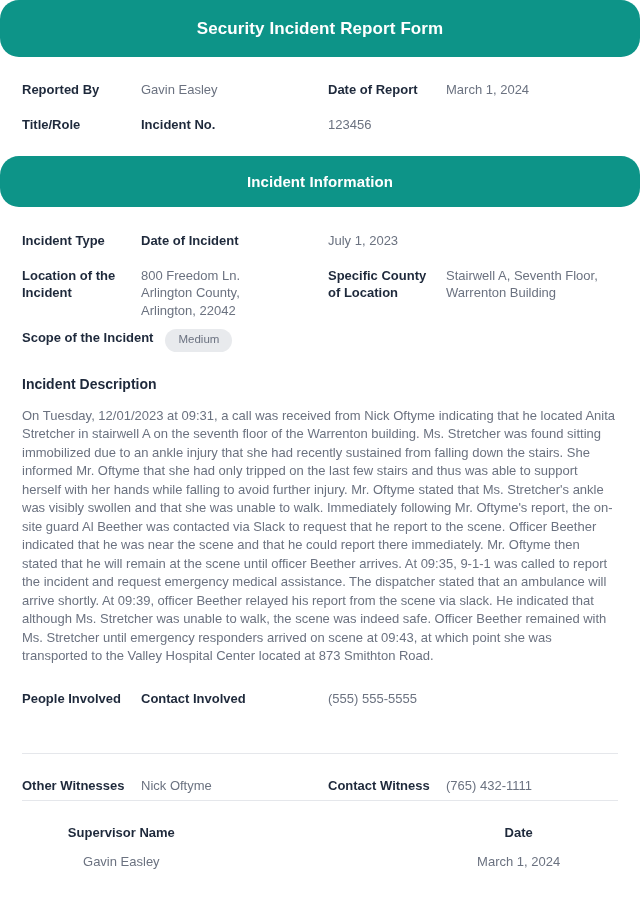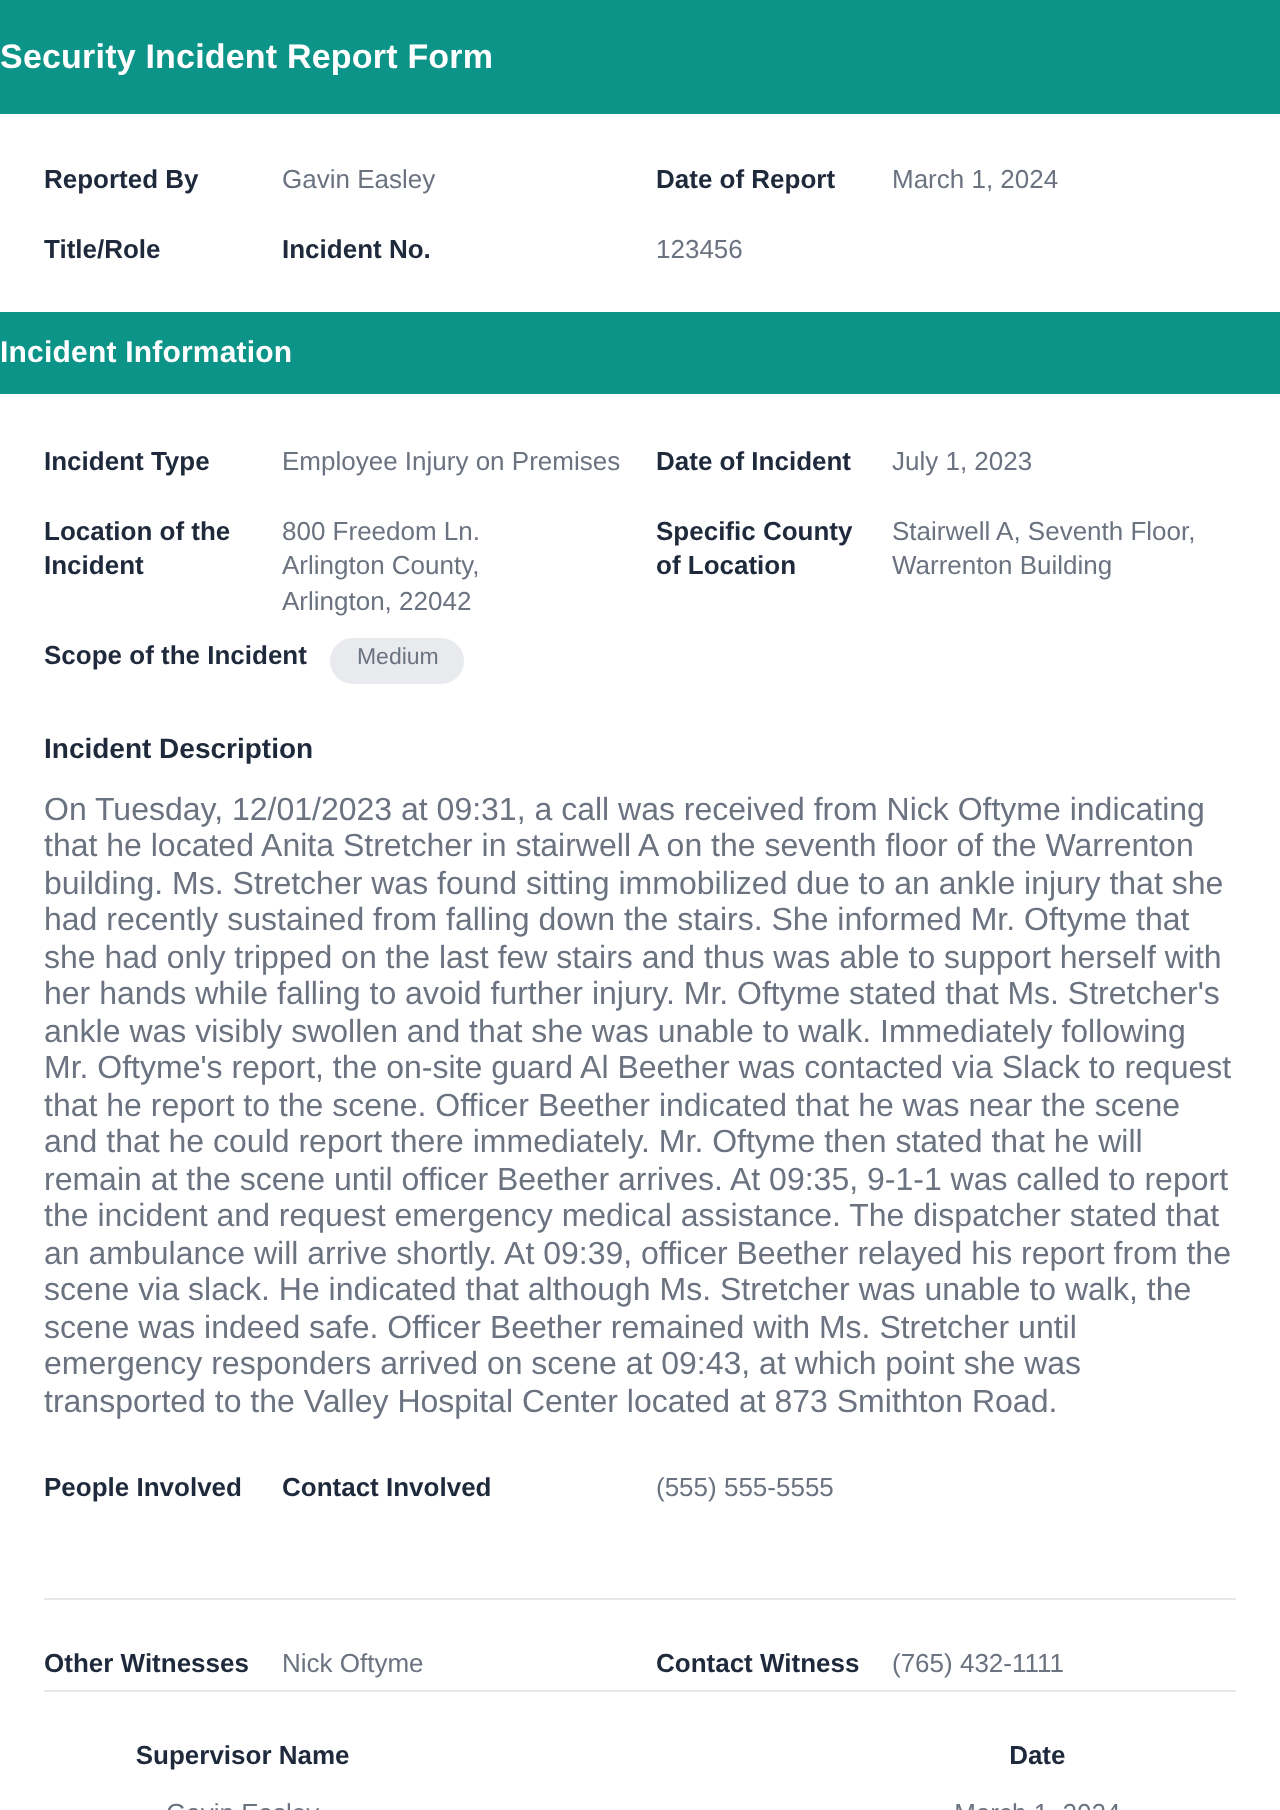--- a/index.html
+++ b/index.html
@@ -11,26 +11,27 @@
     -webkit-font-smoothing: antialiased;
   }
   .page { width: 640px; height: 905px; background: #ffffff; overflow: hidden; }
 
   
   .band {
     background: #0d9488;
     color: #ffffff;
     display: flex;
     align-items: center;
-    justify-content: flex-start;
+    justify-content: center;
     font-weight: 700;
     letter-spacing: 0.1px;
+    border-radius: 19px;
   }
   .band-lg { height: 57px; font-size: 17px; }
-  .band-sm { height: 41px; font-size: 15px; }
+  .band-sm { height: 51px; font-size: 15px; }
 
   
   .section { padding-left: 22px; padding-right: 22px; }
   .meta    { padding-top: 24px; padding-bottom: 23px; }
   .info    { padding-top: 25px; }
   .frow {
     display: grid;
     grid-template-columns: 119px 187px 118px 1fr;
     align-items: start;
     margin-bottom: 17px;
@@ -74,21 +75,21 @@
   
   .desc { padding-top: 24px; }
   .desc-heading {
     font-size: 14px;
     font-weight: 700;
     color: #1e293b;
     line-height: 17px;
   }
   .desc-text {
     margin-top: 14px;
-    font-size: 16px;
+    font-size: 13px;
     line-height: 18.5px;
     color: #6b7280;
   }
 
   
   .people    { padding-top: 24px; padding-bottom: 46px; }
   .witnesses { padding-top: 23px; padding-bottom: 5px; }
   .people .frow, .witnesses .frow { margin-bottom: 0; }
 
   .divider {
@@ -142,21 +143,20 @@
     </div>
   </div>
 
   <div class="band band-sm">
     <span>Incident Information</span>
   </div>
 
   <div class="section info">
     <div class="frow">
       <div class="lbl">Incident Type</div>
-      <div class="val">Employee Injury on Premises</div>
       <div class="lbl">Date of Incident</div>
       <div class="val">July 1, 2023</div>
     </div>
     <div class="frow" style="margin-bottom:0">
       <div class="lbl">Location of the Incident</div>
       <div class="val">800 Freedom Ln.
 Arlington County,
 Arlington, 22042</div>
       <div class="lbl">Specific County of Location</div>
       <div class="val">Stairwell A, Seventh Floor,

